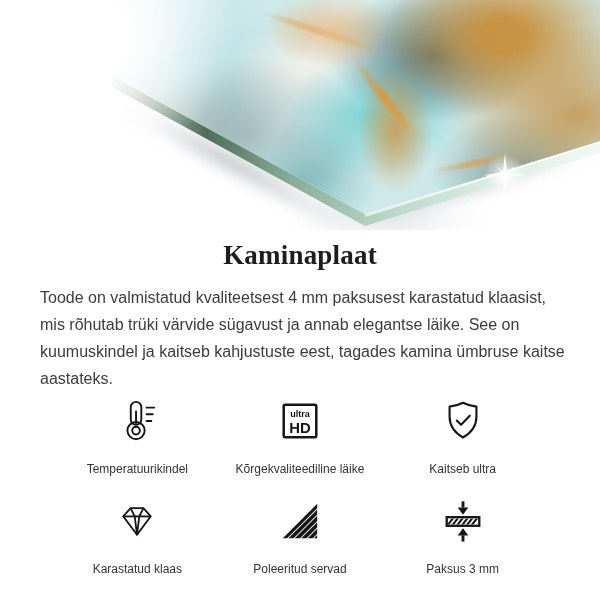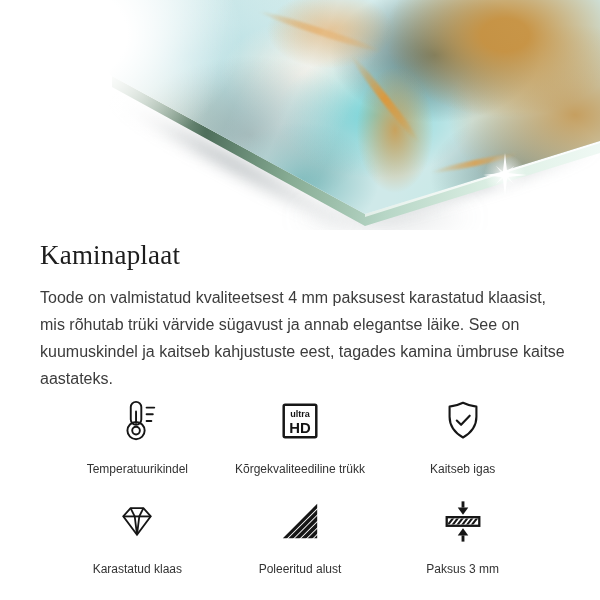--- a/index.html
+++ b/index.html
@@ -82,22 +82,23 @@
       linear-gradient(103deg,#ffffff 5%,rgba(255,255,255,.85) 13%,rgba(255,255,255,0) 36%);
   }
 
   .sparkle{position:absolute;left:482px;top:152px;width:46px;height:46px;pointer-events:none;}
 
   
   .content{padding:0 40px;}
   h1{
     margin:8px 0 0 0;
     font-family:"Liberation Serif","DejaVu Serif",serif;
-    font-weight:400;font-size:27px;line-height:34px;color:#1d1d1d;
+    font-weight:700;font-size:27px;line-height:34px;color:#1d1d1d;
     letter-spacing:.2px;
+    text-align:center;
   }
   h1 span{display:block;}
   .body-text{
     margin:12px 0 0 0;width:527px;
     font-size:16px;line-height:27px;color:#3c3c3c;
   }
 
   
   .features{
     display:grid;grid-template-columns:repeat(3,1fr);
@@ -168,31 +169,31 @@
     </div>
 
     <div class="feature">
       <div class="icon-box">
         <svg width="46" height="46" viewBox="0 0 48 48">
           <rect x="7" y="7" width="34" height="34" rx="1.5" fill="none" stroke="#161616" stroke-width="2.6"></rect>
           <text class="svg-text" x="24" y="20" font-size="9.5" text-anchor="middle">ultra</text>
           <text class="svg-text" x="24" y="36" font-size="15.5" text-anchor="middle">HD</text>
         </svg>
       </div>
-      <div class="feature-label">Kõrgekvaliteediline trükk</div>
+      <div class="feature-label">Kõrgekvaliteediline läike</div>
     </div>
 
     <div class="feature">
       <div class="icon-box">
         <svg width="46" height="46" viewBox="0 0 48 48" fill="none" stroke="#161616" stroke-width="2.2" stroke-linecap="round" stroke-linejoin="round">
           <path d="M24 5c4.6 2.3 9.3 3.6 14 4v10.5c0 9.5-5.3 16.6-14 21.7-8.7-5.1-14-12.2-14-21.7V9c4.7-.4 9.4-1.7 14-4z"></path>
           <polyline points="17.5,23.5 22,28 31,18.5"></polyline>
         </svg>
       </div>
-      <div class="feature-label">Kaitseb igas</div>
+      <div class="feature-label">Kaitseb ultra</div>
     </div>
 
     <div class="feature">
       <div class="icon-box">
         <svg width="44" height="44" viewBox="0 0 48 48" fill="none" stroke="#161616" stroke-width="2" stroke-linejoin="miter">
           <path d="M9 19 L17 10 H31 L39 19 L24 39 Z"></path>
           <line x1="9" y1="19" x2="39" y2="19"></line>
           <line x1="17" y1="10" x2="21.5" y2="19"></line>
           <line x1="31" y1="10" x2="26.5" y2="19"></line>
           <line x1="21.5" y1="19" x2="24" y2="39"></line>
@@ -213,21 +214,21 @@
           <g clip-path="url(#tri)" stroke="#161616" stroke-width="4">
             <line x1="4" y1="46" x2="46" y2="4"></line>
             <line x1="11" y1="46" x2="46" y2="11"></line>
             <line x1="18" y1="46" x2="46" y2="18"></line>
             <line x1="25" y1="46" x2="46" y2="25"></line>
             <line x1="32" y1="46" x2="46" y2="32"></line>
             <line x1="39" y1="46" x2="46" y2="39"></line>
           </g>
         </svg>
       </div>
-      <div class="feature-label">Poleeritud alust</div>
+      <div class="feature-label">Poleeritud servad</div>
     </div>
 
     <div class="feature">
       <div class="icon-box">
         <svg width="46" height="46" viewBox="0 0 48 48">
           <defs>
             <clipPath id="bar">
                 <rect x="8.4" y="21.4" width="31.2" height="6.2"></rect>
               </clipPath>
           </defs>

